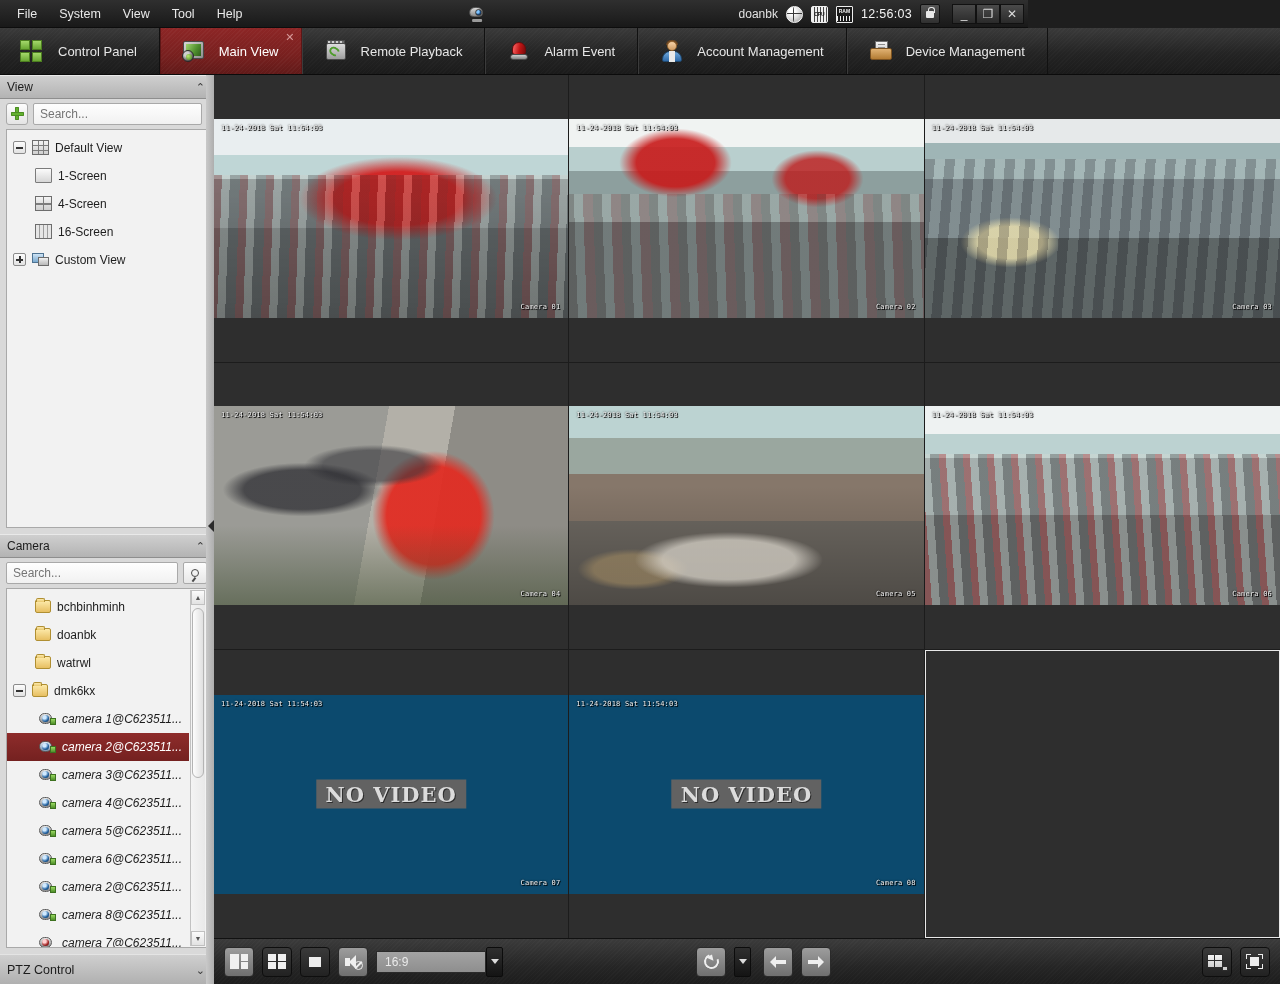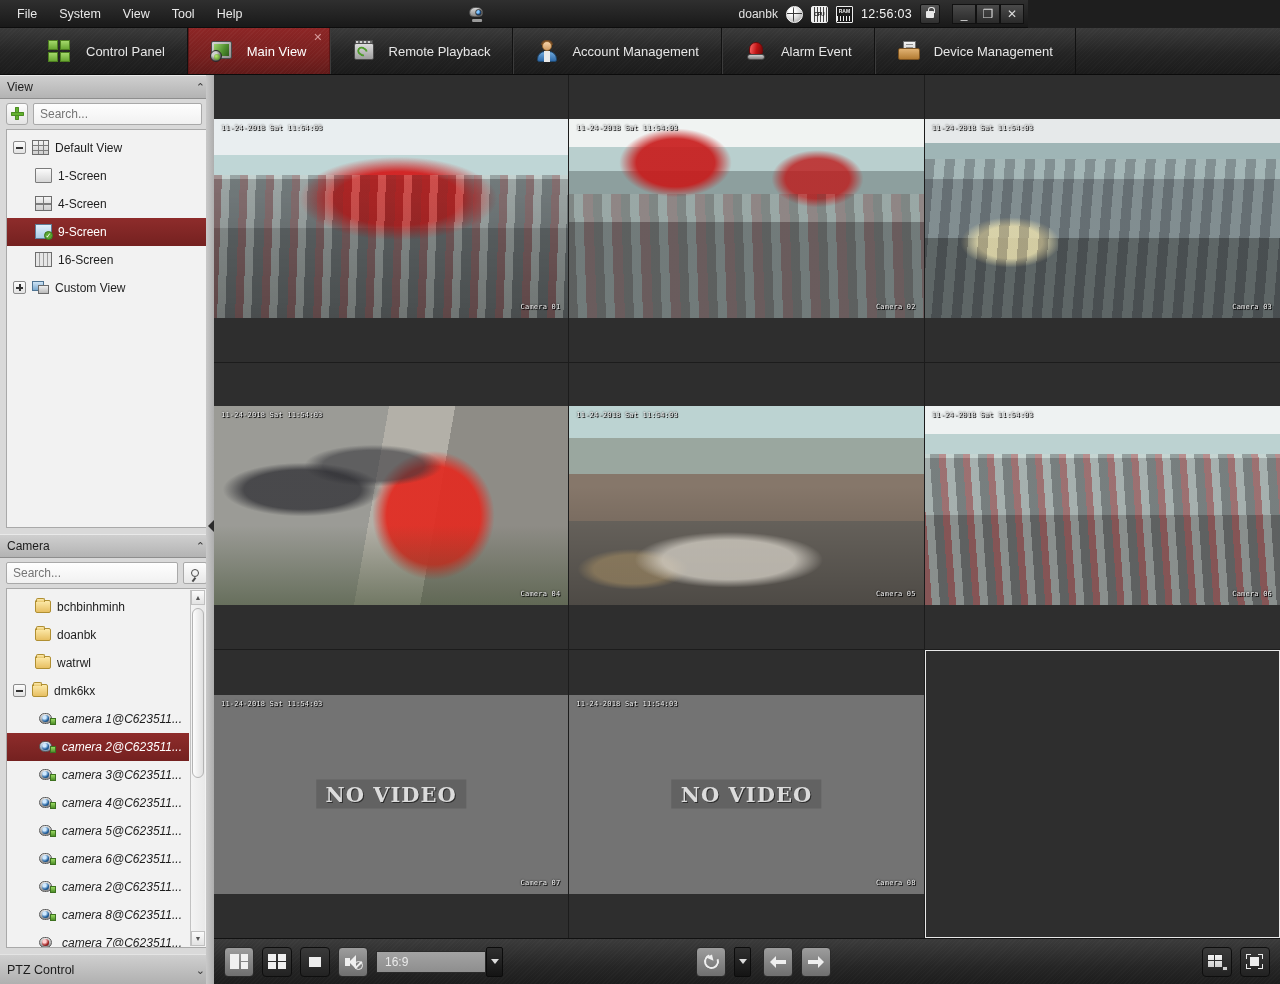--- a/index.html
+++ b/index.html
@@ -99,21 +99,21 @@
       linear-gradient(#3a3a3a, #242424 55%, #1b1b1b);
     border-bottom: 1px solid #0b0b0b;
     display: flex; align-items: stretch;
   }
   .tab {
     position: relative; display: flex; align-items: center; gap: 12px;
     padding: 0 22px 0 20px; color: #e6e6e6; font-size: 13px;
     border-right: 1px solid #111; border-left: 1px solid #3b3b3b;
     cursor: default;
   }
-  .tab:first-child { border-left: none; margin-left: 28px; }
+  .tab:first-child { border-left: none; }
   .tab.active {
     background:
       repeating-linear-gradient(135deg, rgba(255,255,255,.03) 0 1px, transparent 1px 3px),
       linear-gradient(#8d2626, #78201f 60%, #611a19);
     color: #fff;
     border-left: 1px solid #5d1616; border-right: 1px solid #5d1616;
   }
   .tab .tclose {
     position: absolute; right: 6px; top: 4px; font-size: 11px; color: #d79a9a; line-height: 10px;
   }
@@ -371,21 +371,21 @@
     display: grid; grid-template-columns: 1fr 1fr 1fr; grid-template-rows: 1fr 1fr 1fr;
   }
   .cell {
     position: relative; border-right: 1px solid #1c1c1c; border-bottom: 1px solid #1c1c1c;
     overflow: hidden; display: flex; align-items: center; justify-content: center;
   }
   .cell:nth-child(3n) { border-right: none; }
   .cell:nth-child(n+7) { border-bottom: none; }
   .cell.selected { outline: 1px solid #e8e8e8; outline-offset: -1px; }
   .video {
-    position: relative; width: 100%; height: 199px; overflow: hidden; background: #737373;
+    position: relative; width: 100%; height: 199px; overflow: hidden; background: #0c4a6e;
   }
   .osd-time {
     position: absolute; left: 7px; top: 5px; color: #f2f2f2; font-size: 7px;
     font-family: "DejaVu Sans Mono", monospace; letter-spacing: .2px;
     text-shadow: 0 0 2px #000, 1px 1px 0 #000;
   }
   .osd-name {
     position: absolute; right: 8px; bottom: 7px; color: #f2f2f2; font-size: 7px;
     font-family: "DejaVu Sans Mono", monospace; letter-spacing: .2px;
     text-shadow: 0 0 2px #000, 1px 1px 0 #000;
@@ -618,34 +618,34 @@
     </div>
     <div class="tab">
       <div class="ticon ic-playback">
         <div class="box"></div>
           <div class="film"></div>
           <div class="arr"></div>
       </div>
       <span>Remote Playback</span>
     </div>
     <div class="tab">
+      <div class="ticon ic-alarm">
+        <div class="dome"></div>
+          <div class="base"></div>
+      </div>
+      <span>Alarm Event</span>
+    </div>
+    <div class="tab">
       <div class="ticon ic-account">
         <div class="hair"></div>
           <div class="head"></div>
           <div class="body"></div>
           <div class="shirt"></div>
       </div>
       <span>Account Management</span>
-    </div>
-    <div class="tab">
-      <div class="ticon ic-alarm">
-        <div class="dome"></div>
-          <div class="base"></div>
-      </div>
-      <span>Alarm Event</span>
     </div>
     <div class="tab">
       <div class="ticon ic-device">
         <div class="doc"></div>
           <div class="tray"></div>
       </div>
       <span>Device Management</span>
     </div>
   </div>
 
@@ -680,26 +680,20 @@
           <div class="tile-ic one-ic"></div>
           <span>1-Screen</span>
         </div>
         <div class="trow indent1">
           <div class="tile-ic grid-ic four-ic">
               <i></i>
               <i></i>
             </div>
           <span>4-Screen</span>
         </div>
-        <div class="trow indent1 sel">
-          <div class="tile-ic nine-ic">
-            <i></i><i></i><i></i><i></i><span class="chk">✓</span>
-          </div>
-          <span>9-Screen</span>
-        </div>
         <div class="trow indent1">
           <div class="tile-ic sixteen-ic"></div>
           <span>16-Screen</span>
         </div>
         <div class="trow">
           <div class="toggle plus"></div>
           <div class="tile-ic custom-ic">
             <div class="b1"></div>
               <div class="b2"></div>
           </div>

